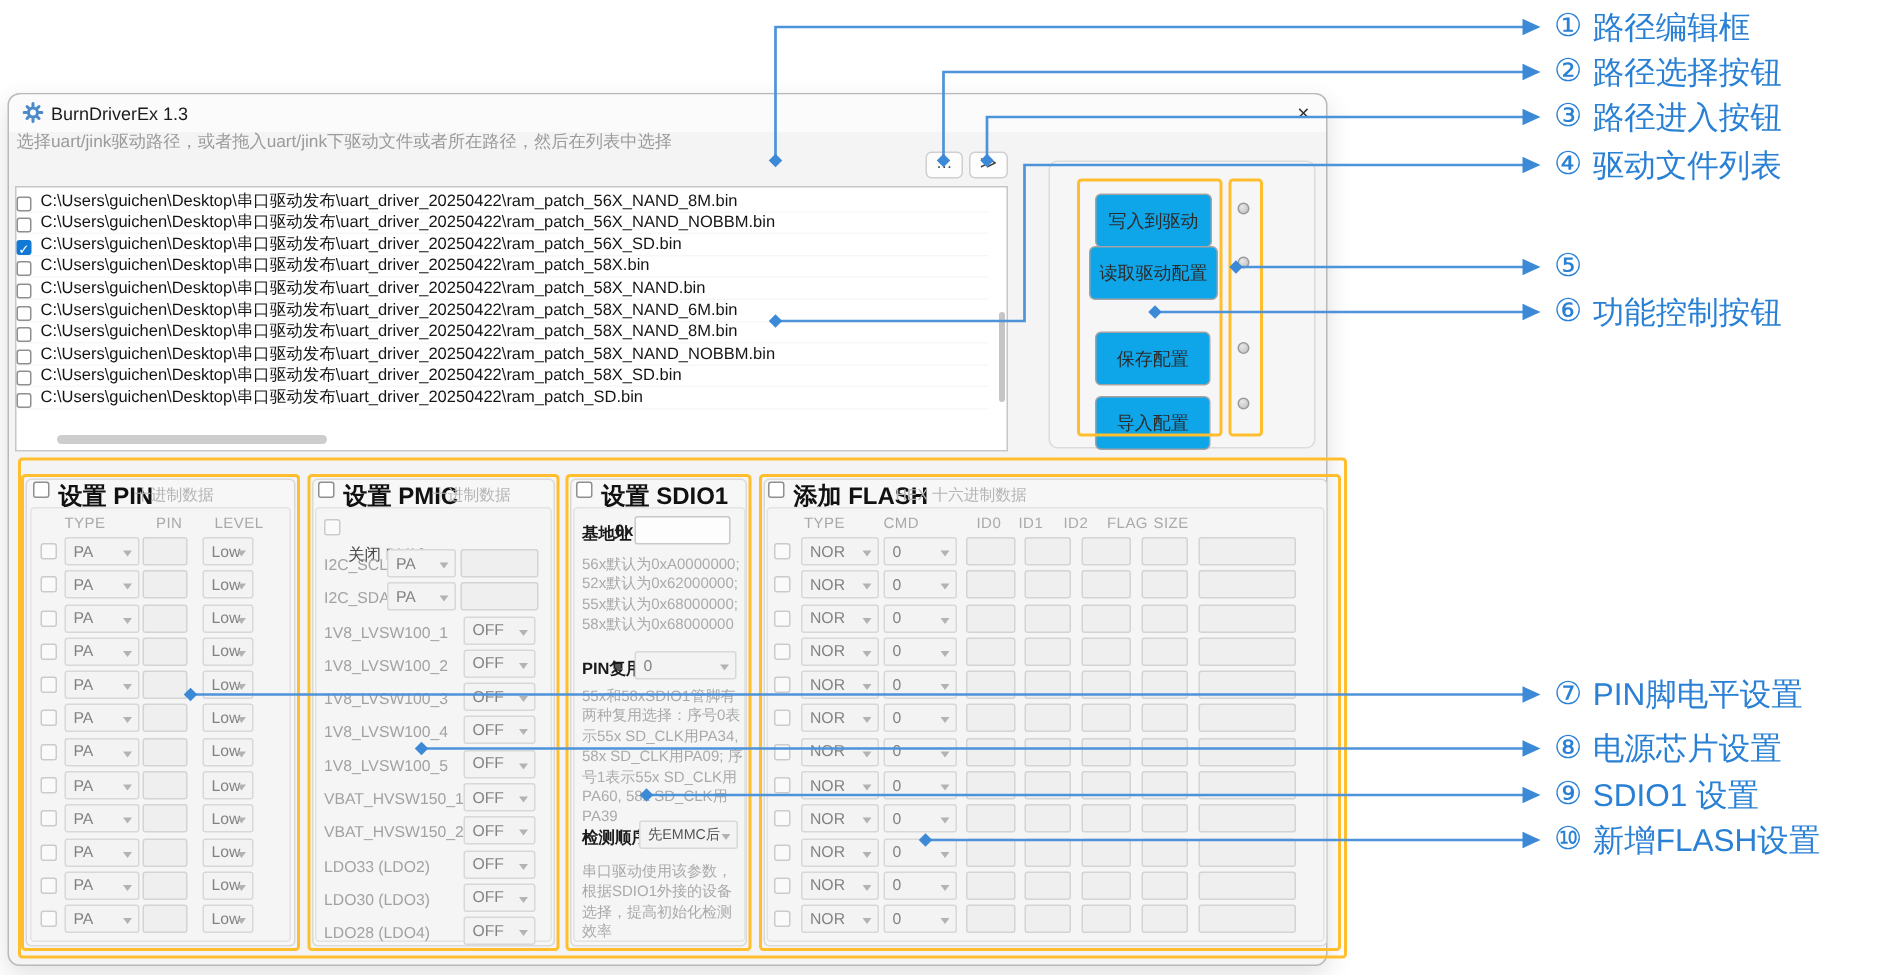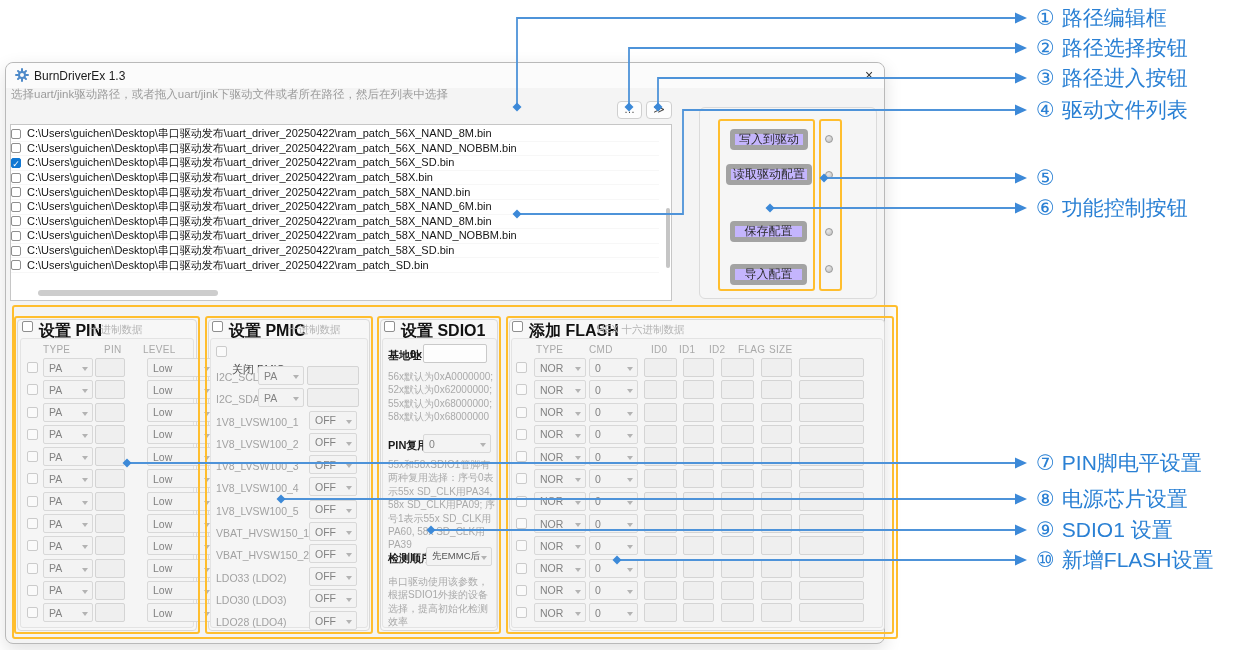--- a/index.html
+++ b/index.html
@@ -20,37 +20,37 @@
   
   .pathinput{position:absolute;left:10px;top:99px;width:600px;height:20px;border:1px solid #b5b5b5;
        border-radius:2px;background:#fff;font-size:11px;color:#222;padding:0 5px;outline:none;}
   .minibtn{position:absolute;top:101px;height:18px;background:#fdfdfd;border:1px solid #cfcfcf;
        border-radius:4px;font-size:11px;color:#444;text-align:center;line-height:15px;}
 
   
   .flist{position:absolute;left:10px;top:124px;width:662px;height:177px;background:#fff;
        border:1px solid #c6c6c6;}
   .listrows{position:absolute;left:11px;top:127px;width:648px;}
-  .frow{position:relative;height:14.6px;display:flex;align-items:center;border-bottom:1px solid #f7f7f7;}
+  .frow{position:relative;height:14.6px;display:flex;align-items:flex-end;border-bottom:1px solid #f7f7f7;}
   .ftxt{font-size:11px;color:#151515;margin-left:6px;white-space:nowrap;}
   .vthumb{position:absolute;left:666px;top:208px;width:4px;height:60px;background:#c5c5c5;border-radius:2px;}
   .hthumb{position:absolute;left:38px;top:290px;width:180px;height:6px;background:#cdcdcd;border-radius:3px;}
 
   
   .cb{display:inline-block;width:11px;height:11px;border:1px solid #8f8f8f;background:#fff;border-radius:2px;
       font-size:9px;line-height:10px;text-align:center;color:#fff;flex:0 0 auto;}
   .cb.lcb{width:10px;height:10px;}
   .cb.on{background:#1178d3;border-color:#1178d3;}
   .cb.dim{border-color:#cbcbcb;background:#fafafa;}
   .cb.abs{position:absolute;}
 
   
   .rgroup{position:absolute;left:699px;top:107px;width:178px;height:192px;background:#f6f6f6;
        border:1px solid #dbdbdb;border-radius:6px;}
-  .abtn{position:absolute;height:21px;background:#c4b5fd;border:5px solid #a3a3a3;border-radius:4px;
+  .abtn{position:absolute;height:36px;background:#0ea5e9;border:1px solid #a3a3a3;border-radius:4px;
        font-size:12px;color:#2b2b2b;display:flex;align-items:center;justify-content:center;}
   .led{position:absolute;width:8px;height:8px;border-radius:50%;
        background:radial-gradient(circle at 35% 30%,#e9e9e9,#bdbdbd);border:1px solid #9a9a9a;}
 
   
   .obox{position:absolute;border:2px solid #ffbe2e;border-radius:3px;pointer-events:none;z-index:30;}
 
   
   .gbox{position:absolute;background:#f7f7f7;border:1px solid #d9d9d9;border-radius:4px;}
   .ibox{position:absolute;background:#f5f5f5;border:1px solid #e3e3e3;border-radius:3px;}
@@ -62,21 +62,21 @@
        font-size:10.5px;color:#828282;display:flex;align-items:center;padding-left:5px;overflow:hidden;}
   .sel .chev{position:absolute;right:4px;top:8px;width:0;height:0;border-left:3.5px solid transparent;
        border-right:3.5px solid transparent;border-top:4px solid #b3b3b3;}
   .sel .sv{white-space:nowrap;}
   .ti{position:absolute;height:19px;background:#efefef;border:1px solid #d4d4d4;border-radius:2px;}
 
   .prow,.mrow,.xrow{position:relative;height:22.3px;}
   .prow .pcb{position:absolute;left:6px;top:5px;}
   .prow .st{left:22px;top:1px;width:50px;}
   .prow .sp{left:74px;top:1px;width:30px;}
-  .prow .sl{left:114px;top:1px;width:68px;margin-left:12px;}
+  .prow .sl{left:114px;top:1px;width:34px;}
 
   .mlab{position:absolute;left:5px;top:6px;font-size:10.5px;color:#a2a2a2;white-space:nowrap;}
   .mrow .msel{left:47px;top:1px;width:46px;}
   .mrow .moff{left:98px;top:1px;width:48px;}
   .mrow .mti{left:96px;top:1px;width:52px;}
 
   .xrow .xcb{position:absolute;left:4px;top:5px;}
   .xrow .xt{left:22px;top:1px;width:52px;}
   .xrow .xc{left:77px;top:1px;width:49px;}
   .xrow .f1{left:132px;top:1px;width:33px;}

